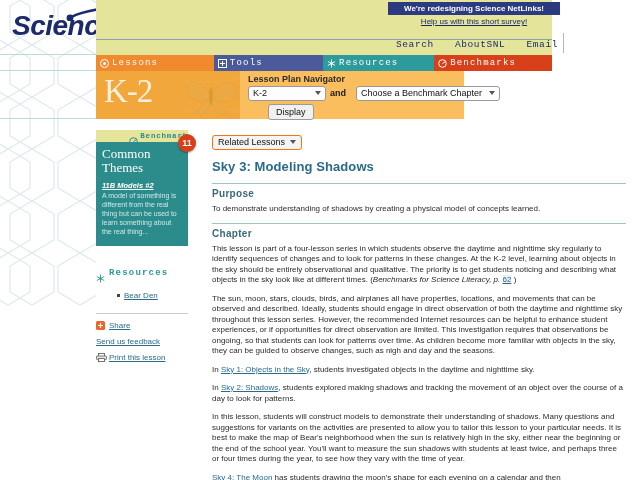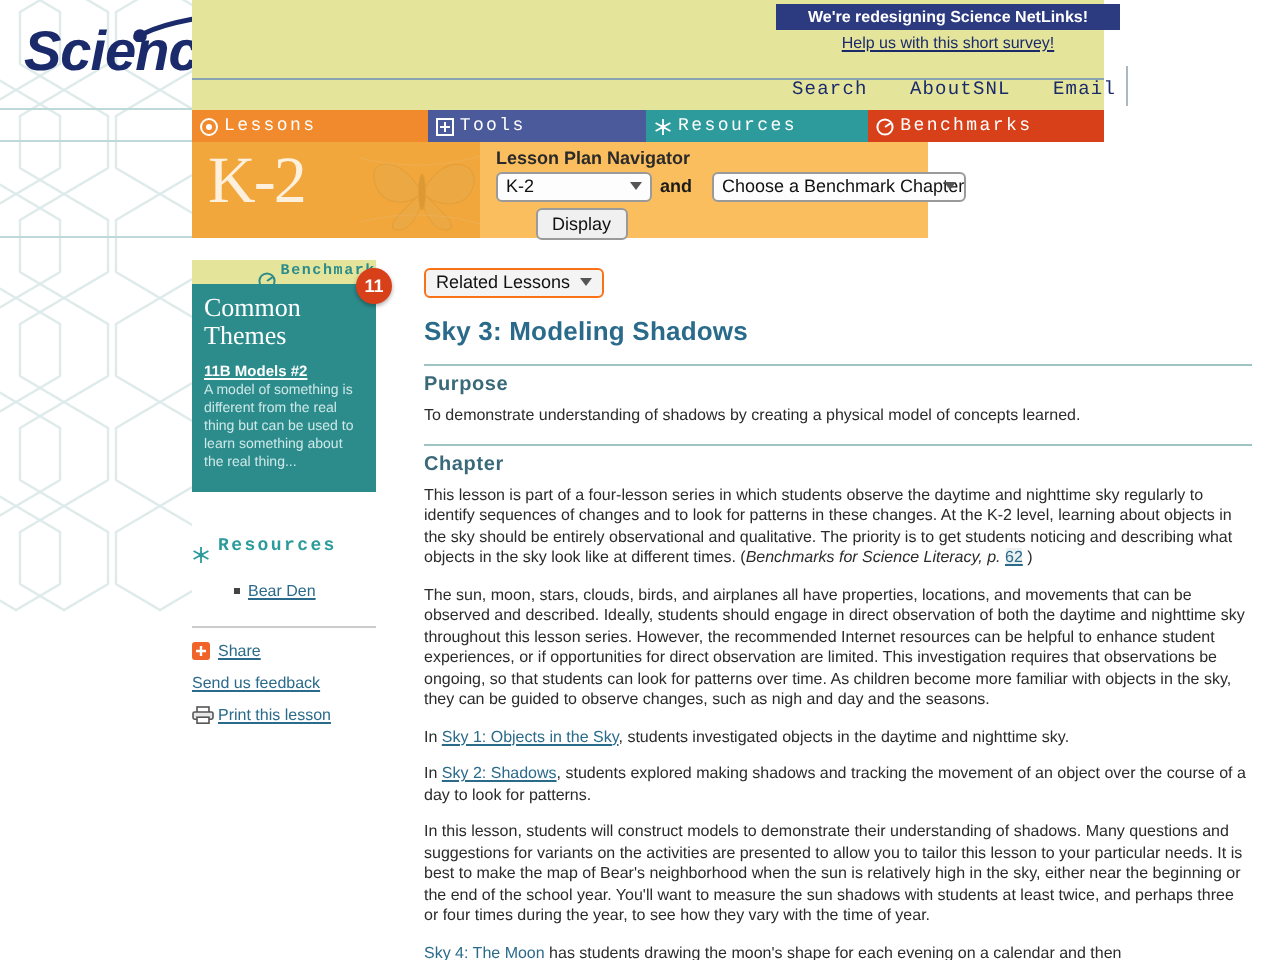--- a/index.html
+++ b/index.html
@@ -224,21 +224,21 @@
   .sel::after {
     content: "";
     position: absolute;
     right: 4px; top: 4px;
     width: 0; height: 0;
     border-left: 3px solid transparent;
     border-right: 3px solid transparent;
     border-top: 4px solid #555;
   }
   .sel-grade { left: 152px; top: 15px; width: 78px; }
-  .sel-chap  { left: 260px; top: 15px; width: 127px; }
+  .sel-chap  { left: 260px; top: 15px; width: 144px; }
   .and-word {
     position: absolute;
     left: 234px; top: 17px;
     font-size: 9px;
     font-weight: bold;
     color: #1a1a1a;
   }
   .btn-display {
     position: absolute;
     left: 152px; top: 33px;
@@ -301,20 +301,21 @@
     line-height: 14px;
     padding: 5px 8px 4px 6px;
   }
   .bm-code {
     display: block;
     font-size: 7.5px;
     font-weight: bold;
     color: #ffffff;
     text-decoration: underline;
     padding: 2px 6px 1px 6px;
+    font-style: italic;
   }
   .bm-desc {
     font-size: 7px;
     line-height: 9px;
     color: #cfe8e8;
     padding: 0 6px 2px 6px;
   }
 
   .res-head {
     display: flex;

